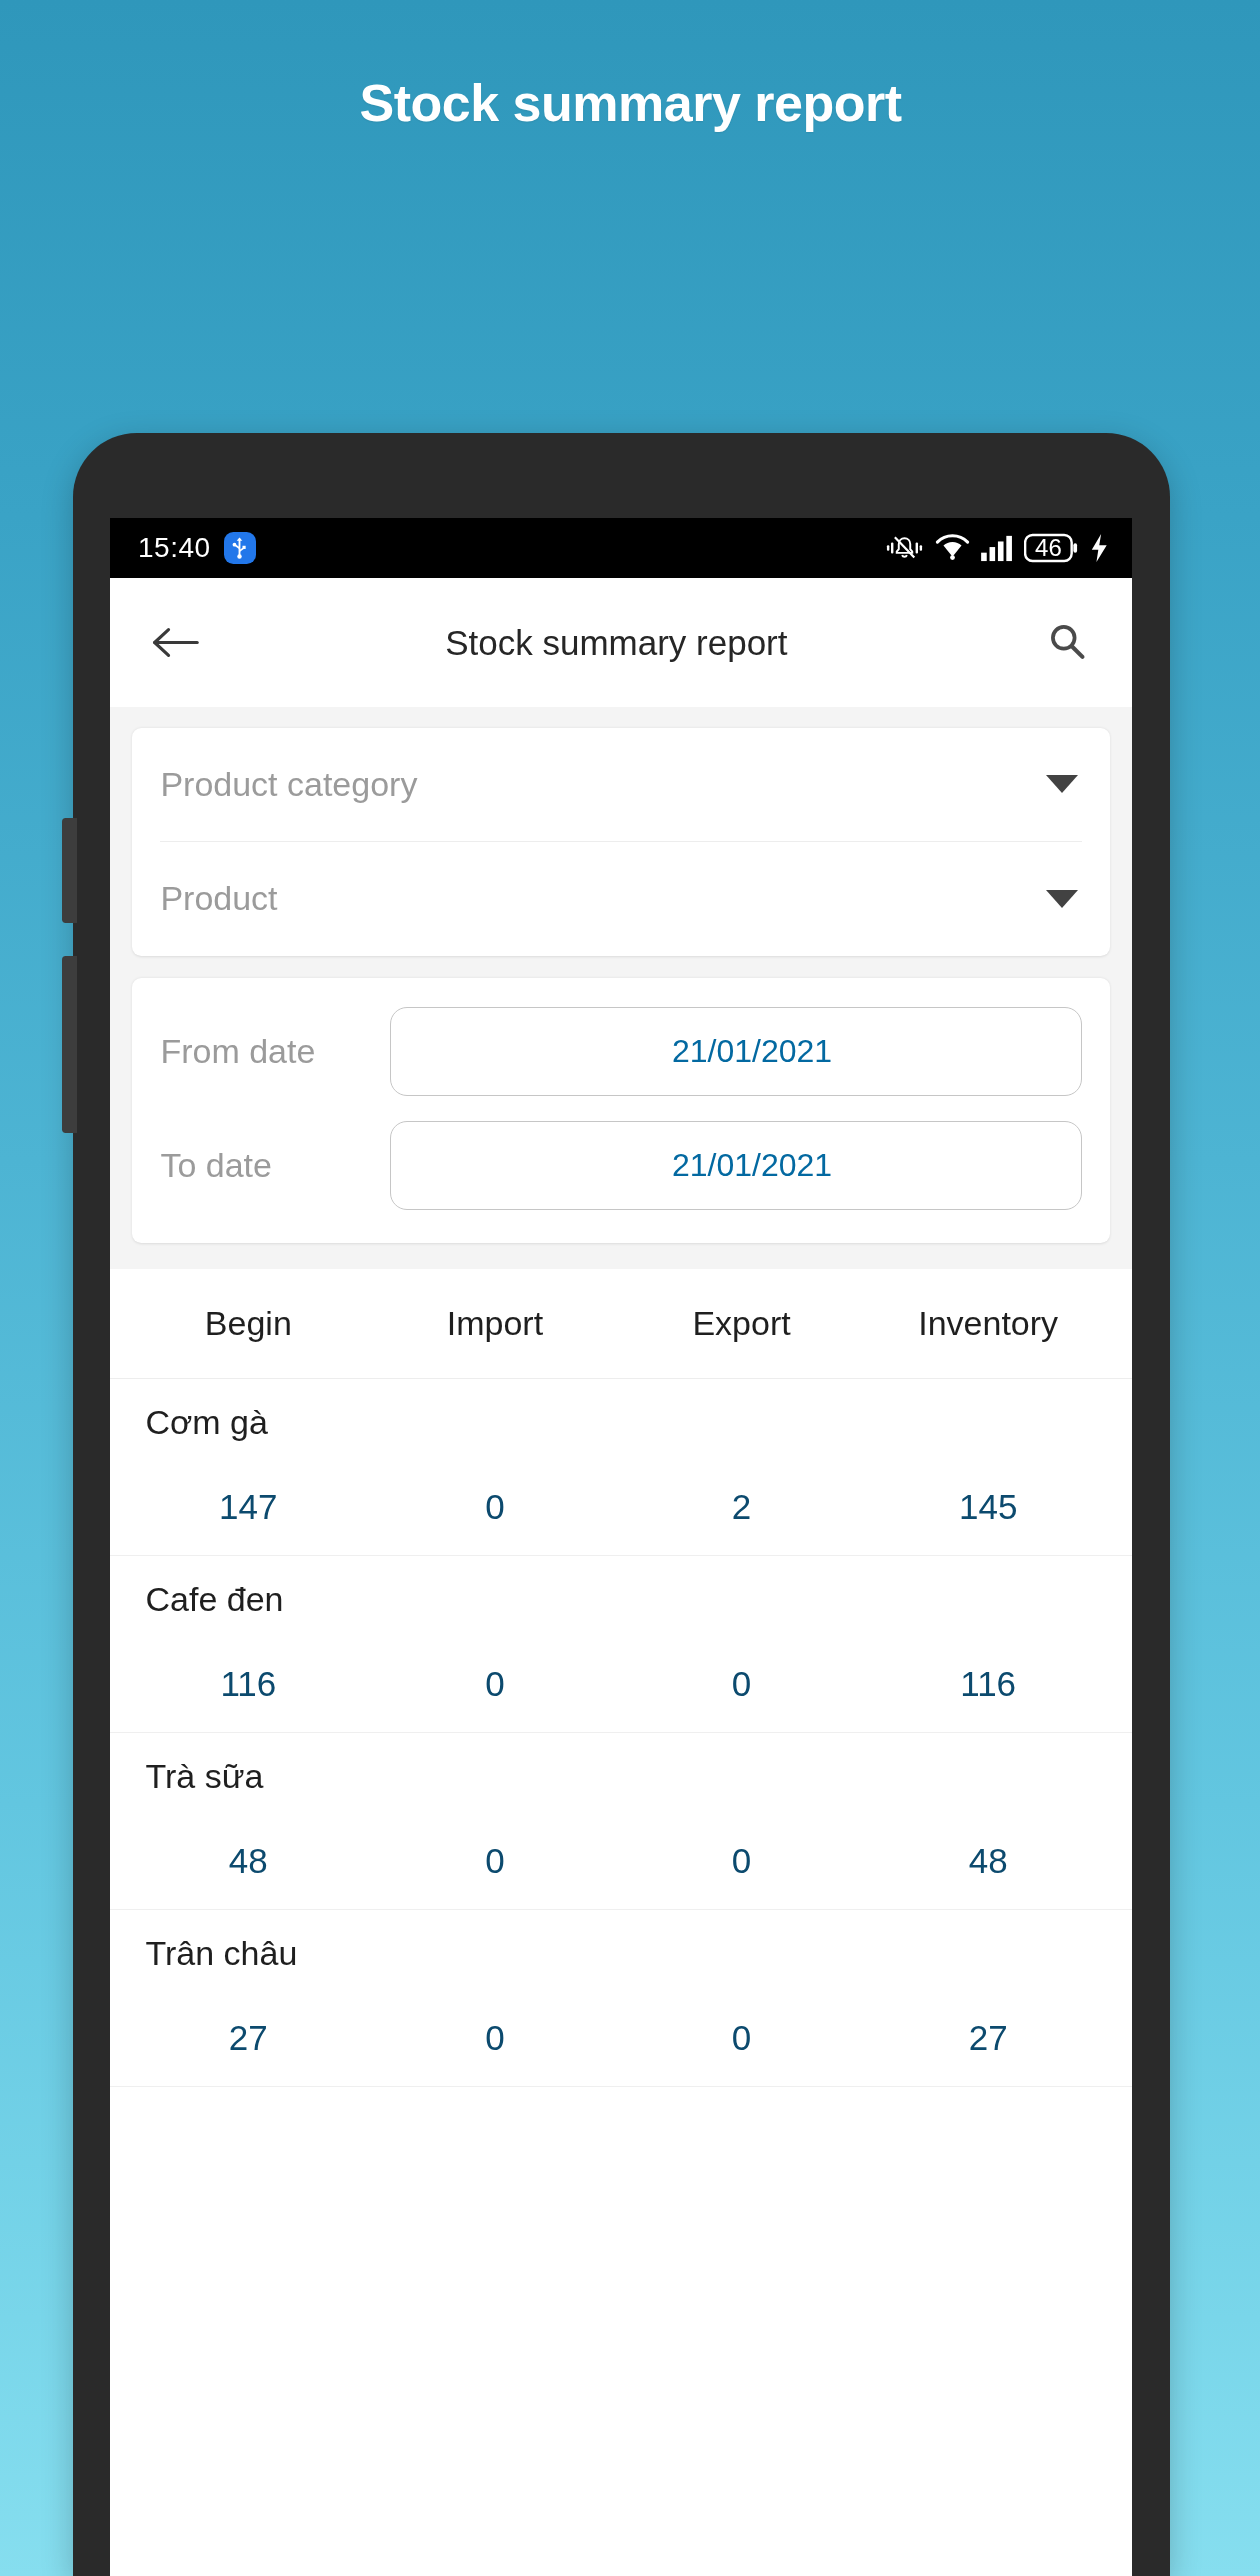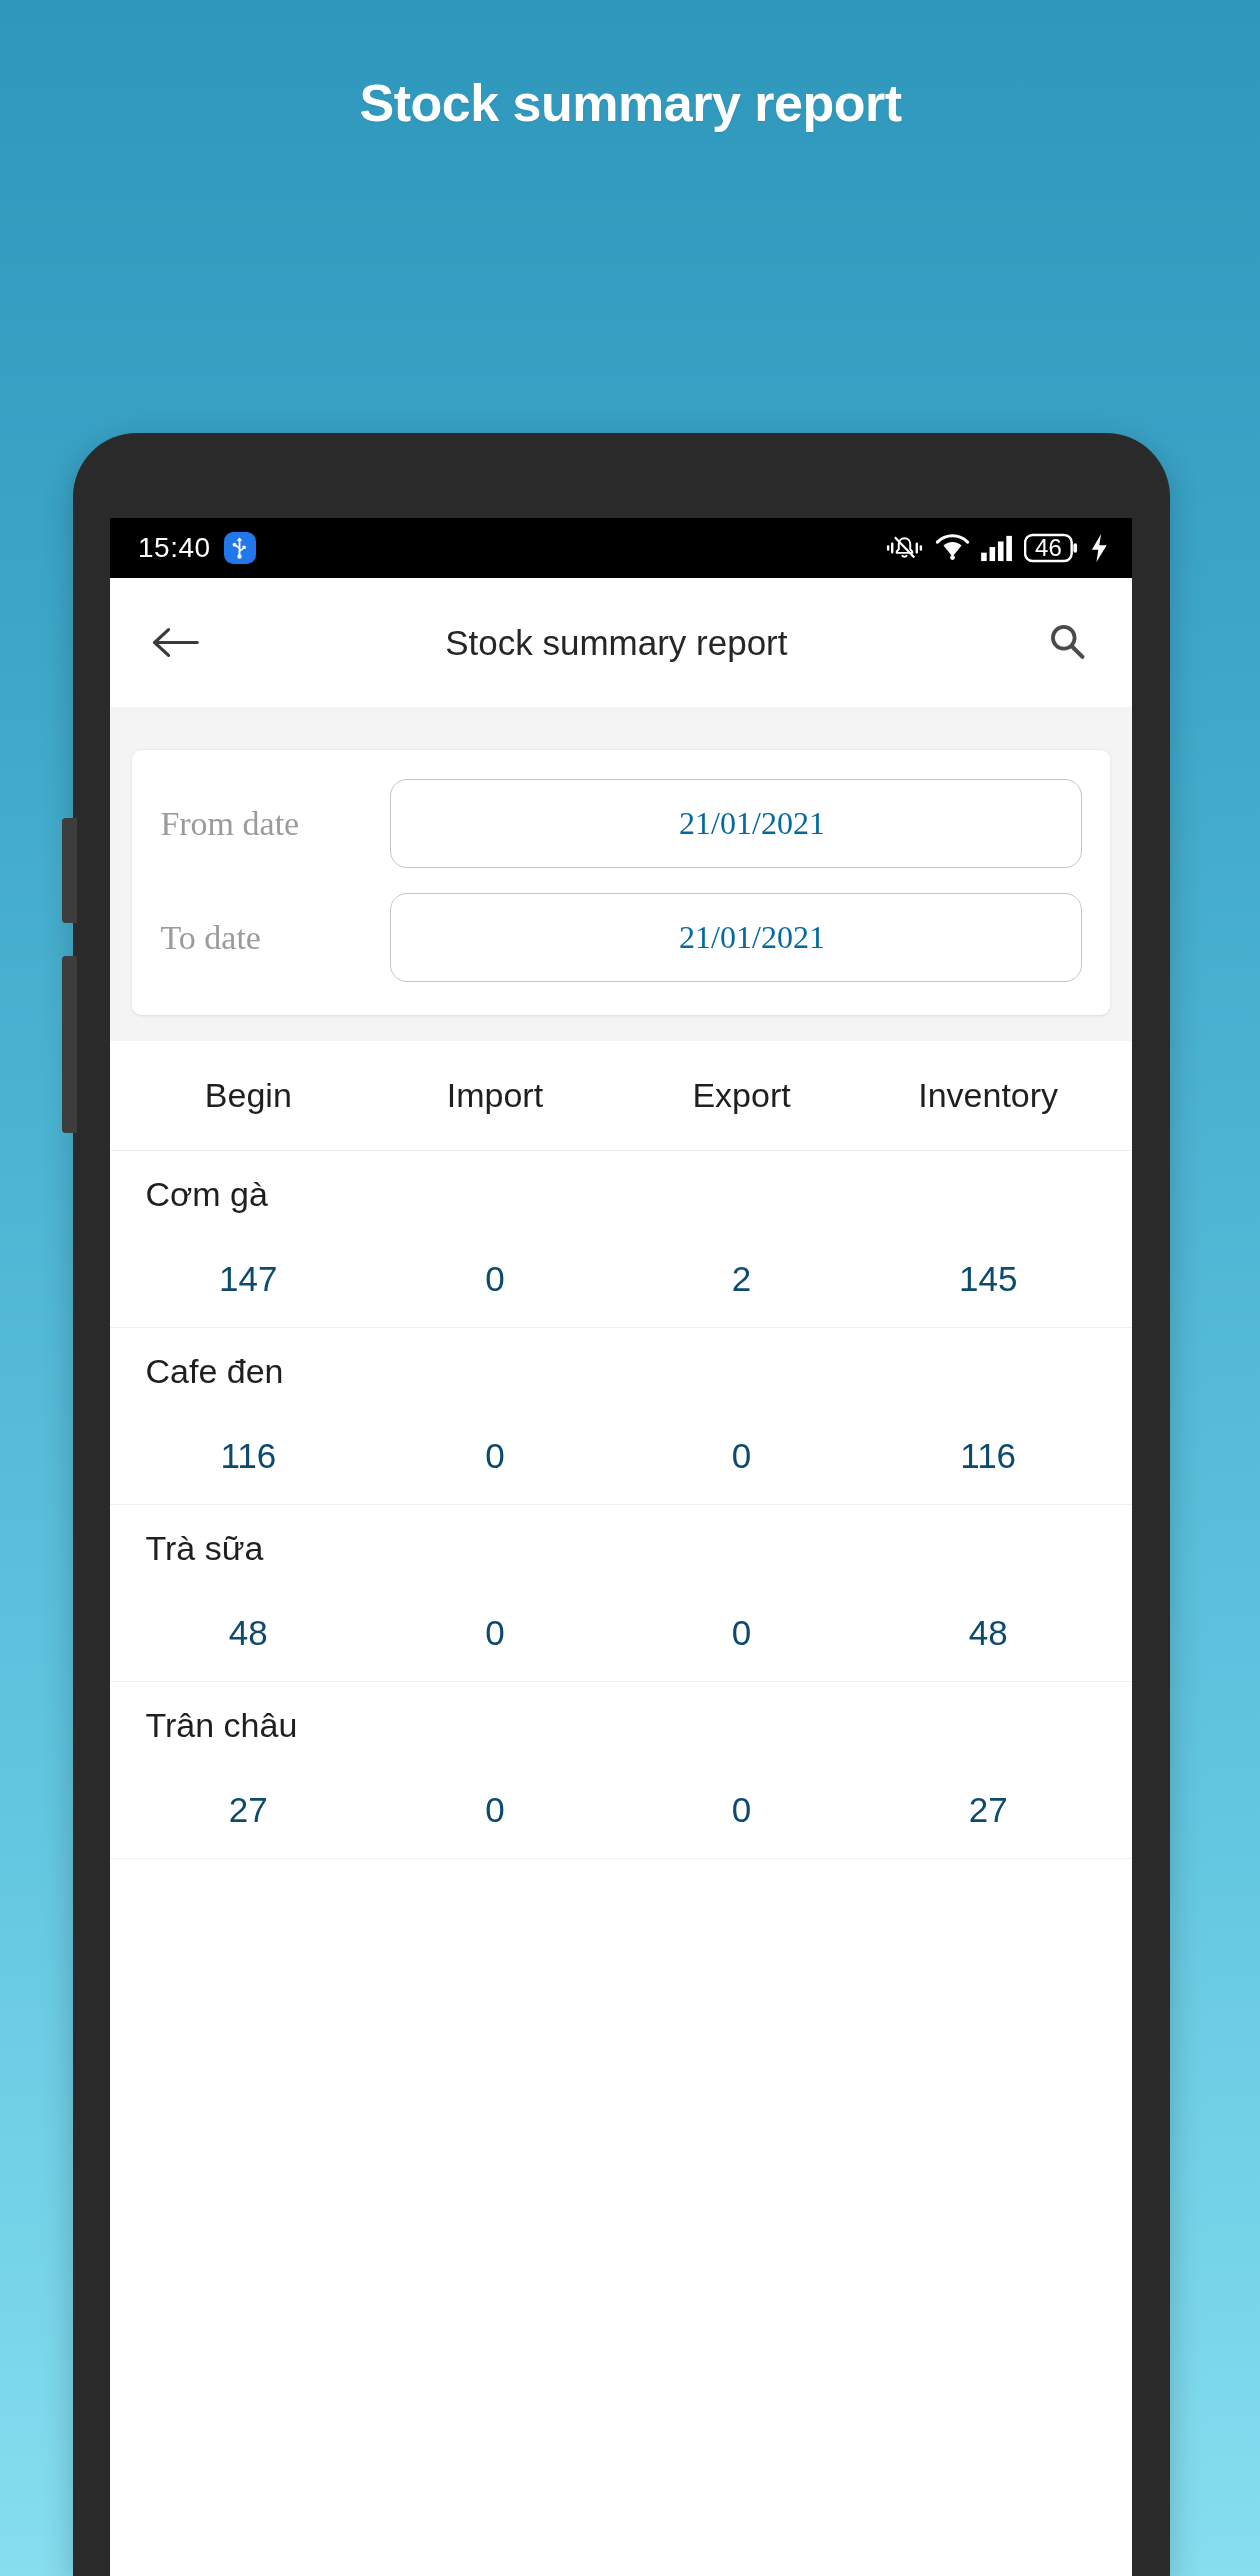--- a/index.html
+++ b/index.html
@@ -124,21 +124,20 @@
   }
 
   .card.dates{
     margin-top:22.4px;
     padding:22.4px 28px 26px 28px;
   }
   .date-row{
     display:flex;
     align-items:center;
     height:103px;
-    font-family:Liberation Serif, serif;
   }
   .date-row + .date-row{ margin-top:11.2px; }
   .date-label{
     width:230px;
     font-size:34px;
     color:#9b9b9b;
   }
   .date-box{
     flex:1;
     height:89px;
@@ -267,20 +266,30 @@
       <div class="appbar-search">
         <svg width="43" height="43" viewBox="0 0 46 46">
           <circle cx="19" cy="18" r="11.6" fill="none" stroke="#4a4a4a" stroke-width="4"></circle>
           <path d="M27.6 27 L39 38.4" stroke="#4a4a4a" stroke-width="4.4" stroke-linecap="round"></path>
         </svg>
       </div>
     </div>
 
     <div class="filters">
 
+      <div class="card selects">
+        <div class="select-row divided">
+          <span class="select-label">Product category</span>
+          <span class="caret"></span>
+        </div>
+        <div class="select-row">
+          <span class="select-label">Product</span>
+          <span class="caret"></span>
+        </div>
+      </div>
 
       <div class="card dates">
         <div class="date-row">
           <span class="date-label">From date</span>
           <span class="date-box">21/01/2021</span>
         </div>
         <div class="date-row">
           <span class="date-label">To date</span>
           <span class="date-box">21/01/2021</span>
         </div>

